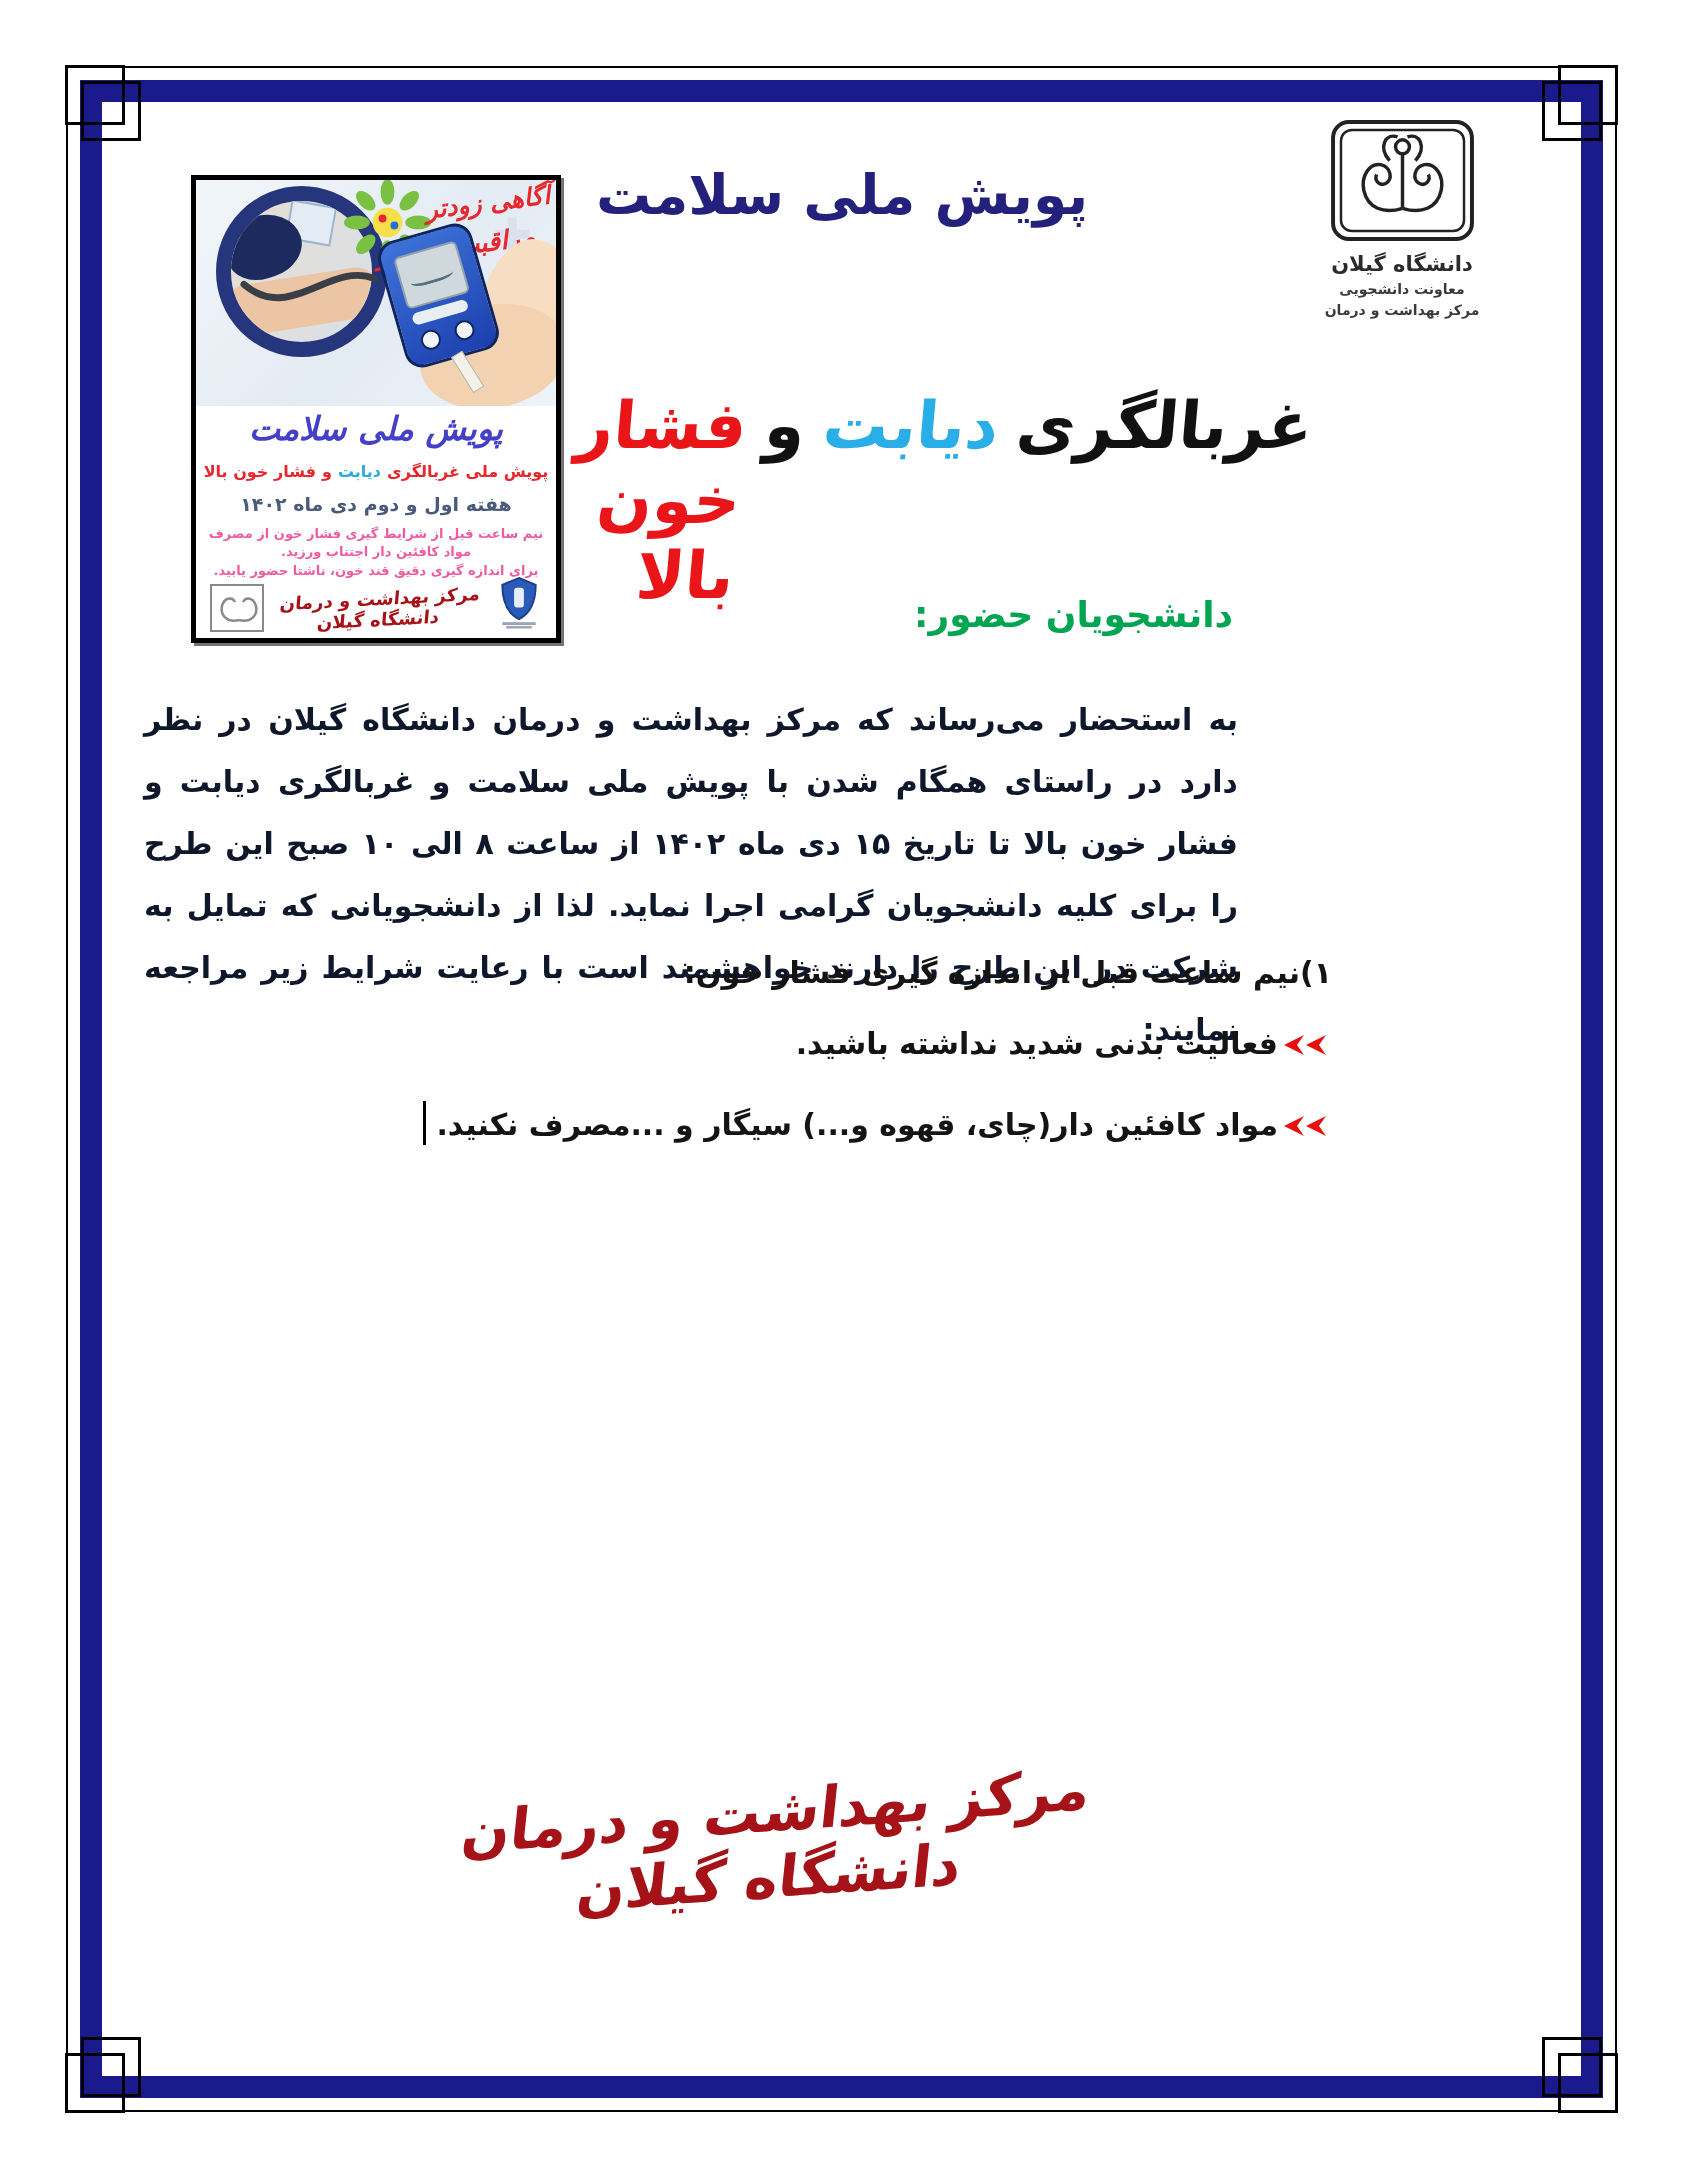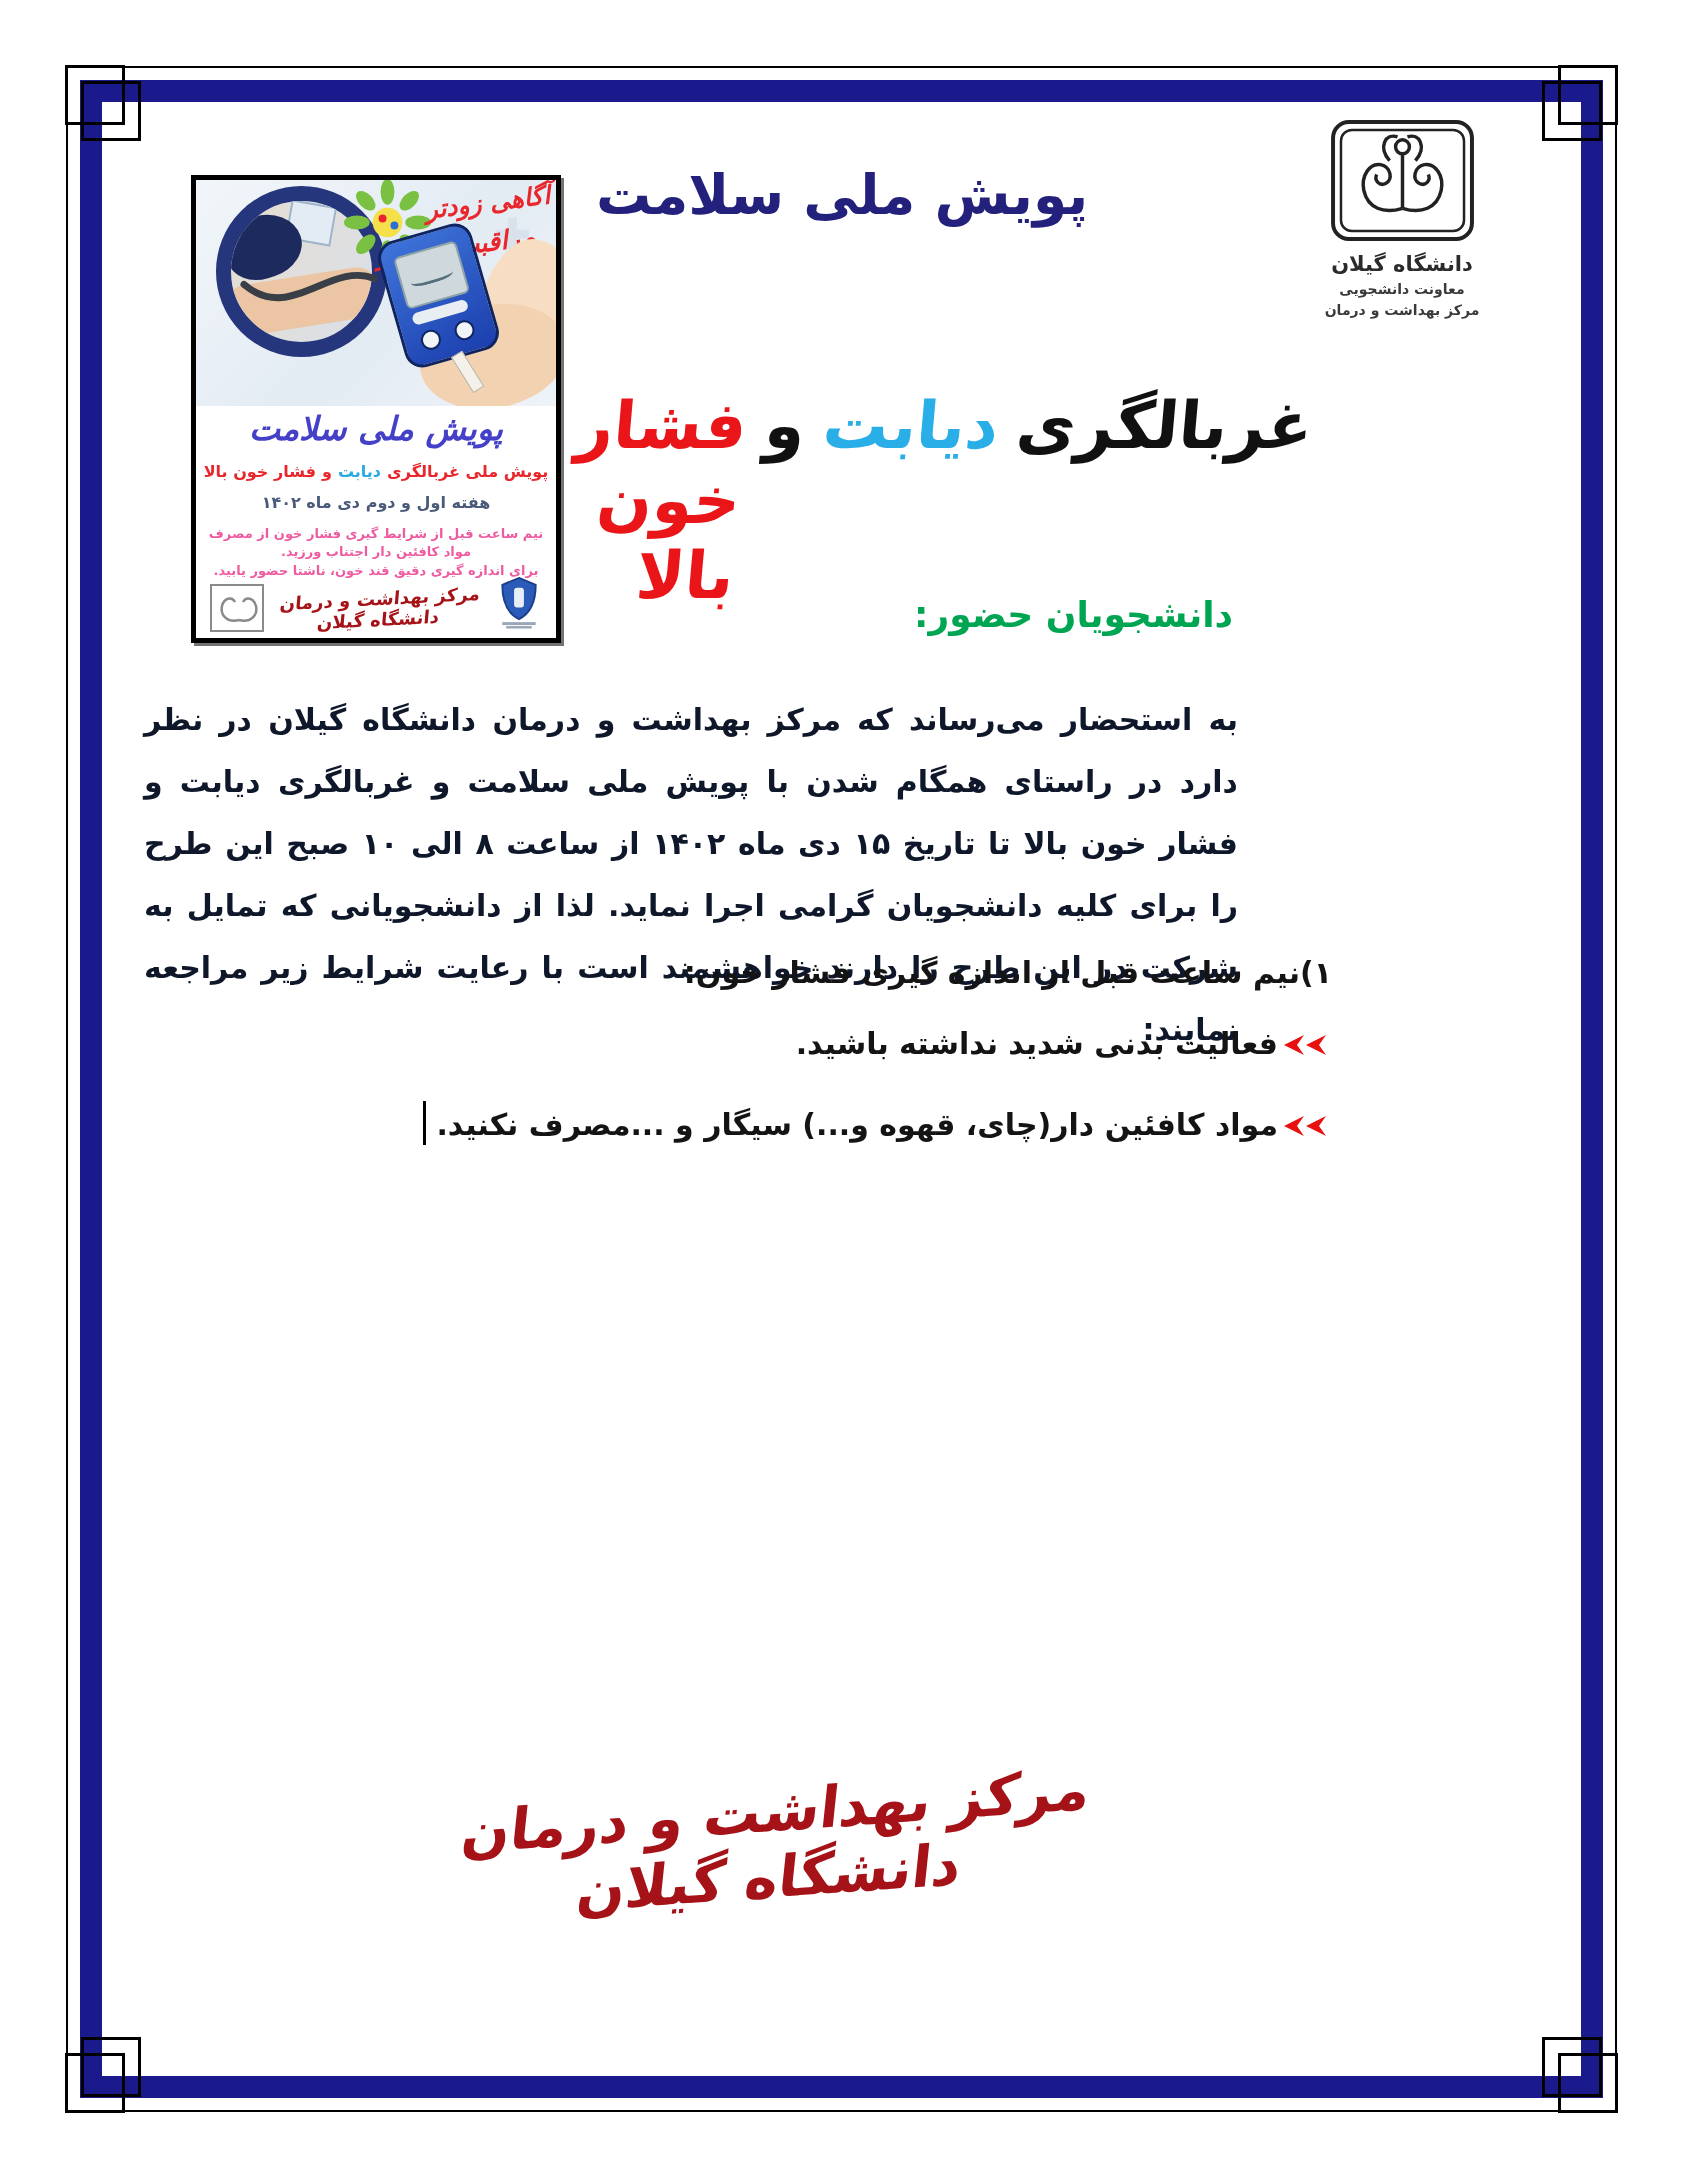--- a/index.html
+++ b/index.html
@@ -43,21 +43,21 @@
   .m-test{position:absolute;left:46px;top:123px;width:11px;height:40px;background:#f4f1ea;border:1px solid #b9b29f;transform:rotate(-16deg);}
   .burst{position:absolute;left:147px;top:0px;}
   .slogan{position:absolute;color:#e8262b;font-weight:bold;transform:rotate(-7deg);font-style:italic;}
   .slogan.s1{right:6px;top:8px;font-size:25px;}
   .slogan.s2{right:20px;top:51px;font-size:26px;}
   .p-title{position:absolute;left:0;top:229px;width:100%;text-align:center;font-size:33px;font-weight:bold;
            font-style:italic;color:#4440c8;}
   .p-sub{position:absolute;left:0;top:282px;width:100%;display:flex;justify-content:center;gap:6px;
          font-size:16px;font-weight:bold;color:#e8262b;direction:rtl;}
   .p-sub .blue{color:#2aaae2;}
-  .p-date{position:absolute;left:0;top:313px;width:100%;text-align:center;font-size:16px;font-weight:bold;color:#4a5a7a;}
+  .p-date{position:absolute;left:0;top:313px;width:100%;text-align:center;font-size:19px;font-weight:bold;color:#4a5a7a;}
   .p-note{position:absolute;left:0;width:100%;text-align:center;font-size:13px;font-weight:bold;color:#ef5ba1;}
   .p-note.n1{top:346px;} .p-note.n2{top:364px;} .p-note.n3{top:383px;}
   .p-logo-grey{position:absolute;left:14px;top:404px;width:50px;height:44px;border:2px solid #8a8a8a;}
   .p-foot{position:absolute;left:69px;top:408px;width:228px;text-align:center;font-size:18px;font-weight:bold;
           color:#a51217;transform:skewX(-8deg) rotate(-3deg);}
   .p-shield{position:absolute;left:302px;top:396px;}
   
   .main-title{position:absolute;left:535px;top:163px;width:614px;text-align:center;
               font-size:55px;font-weight:bold;color:#24217c;direction:rtl;}
   .calli{position:absolute;left:554px;top:388px;width:752px;display:flex;justify-content:center;gap:18px;

